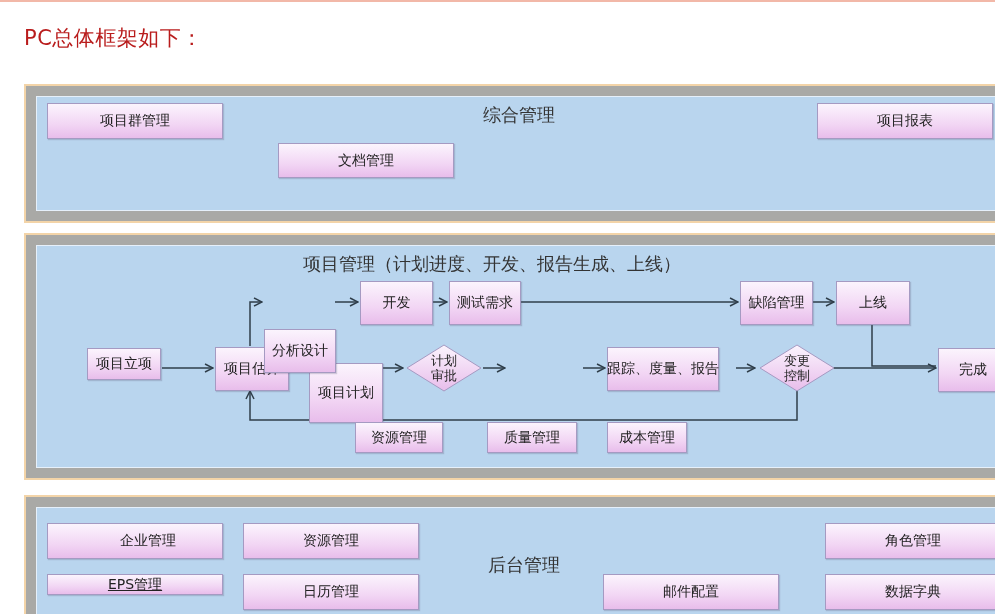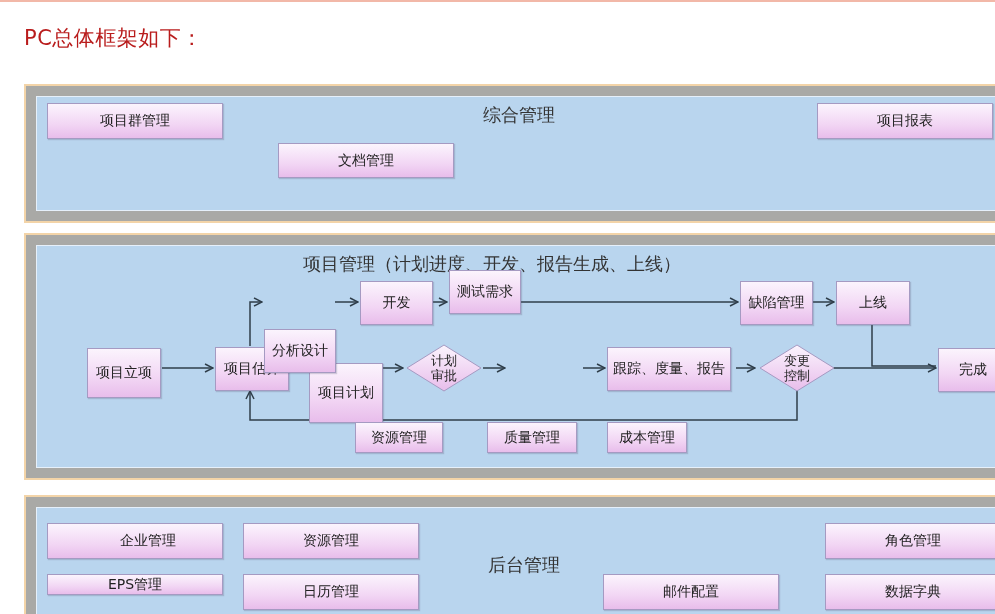--- a/index.html
+++ b/index.html
@@ -82,72 +82,72 @@
         <line x1="396" y1="56" x2="410" y2="56" marker-end="url(#ah)"></line>
         <line x1="484" y1="56" x2="701" y2="56" marker-end="url(#ah)"></line>
         <line x1="775" y1="56" x2="797" y2="56" marker-end="url(#ah)"></line>
 
         <polyline points="835,76 835,120 899,120"></polyline>
 
         <polyline points="760,143 760,174 213,174 213,145" marker-end="url(#ah)"></polyline>
       </g>
     </svg>
 
-    <div class="box" style="left:50px; top:102px; width:74px; height:50px;">项目立项</div>
+    <div class="box" style="left:50px; top:102px; width:74px; height:32px;">项目立项</div>
     <div class="box" style="left:178px; top:101px; width:74px; height:44px;">项目估算</div>
     <div class="box" style="left:272px; top:117px; width:74px; height:60px;">项目计划</div>
 
     <div class="diamond-wrap" style="left:369px; top:98px; width:76px; height:48px;">
       <svg width="76" height="48">
         <defs>
             <linearGradient id="dg1" x1="0" y1="0" x2="0" y2="1">
               <stop offset="0" stop-color="#fbf4fd"></stop>
               <stop offset="1" stop-color="#e8bdeb"></stop>
             </linearGradient>
           </defs>
         <polygon points="38,1 75,24 38,47 1,24" fill="url(#dg1)" stroke="#a59ac2" stroke-width="1"></polygon>
       </svg>
       <div class="diamond-label">计划
 审批</div>
     </div>
 
-    <div class="box" style="left:570px; top:101px; width:124px; height:44px;">跟踪、度量、报告</div>
+    <div class="box" style="left:570px; top:101px; width:112px; height:44px;">跟踪、度量、报告</div>
 
     <div class="diamond-wrap" style="left:722px; top:98px; width:76px; height:48px;">
       <svg width="76" height="48">
         <defs>
             <linearGradient id="dg2" x1="0" y1="0" x2="0" y2="1">
               <stop offset="0" stop-color="#fbf4fd"></stop>
               <stop offset="1" stop-color="#e8bdeb"></stop>
             </linearGradient>
           </defs>
         <polygon points="38,1 75,24 38,47 1,24" fill="url(#dg2)" stroke="#a59ac2" stroke-width="1"></polygon>
       </svg>
       <div class="diamond-label">变更
 控制</div>
     </div>
 
     <div class="box" style="left:901px; top:102px; width:70px; height:44px;">完成</div>
 
     <div class="box" style="left:227px; top:35px; width:72px; height:44px;margin-top:48px;">分析设计</div>
     <div class="box" style="left:323px; top:35px; width:73px; height:44px;">开发</div>
-    <div class="box" style="left:412px; top:24px; width:72px; height:44px;">测试需求</div>
+    <div class="box" style="left:412px; top:35px; width:72px; height:44px;">测试需求</div>
     <div class="box" style="left:703px; top:35px; width:73px; height:44px;">缺陷管理</div>
     <div class="box" style="left:799px; top:35px; width:74px; height:44px;">上线</div>
 
     <div class="box" style="left:318px; top:176px; width:88px; height:31px;">资源管理</div>
     <div class="box" style="left:450px; top:176px; width:90px; height:31px;">质量管理</div>
     <div class="box" style="left:570px; top:176px; width:80px; height:31px;">成本管理</div>
   </div>
 </div>
 
 <div class="panel" style="top:495px; height:140px;">
   <div class="panel-inner">
     <div class="panel-title" style="left:451px; top:45px;">后台管理</div>
     <div class="box" style="left:10px; top:15px; width:176px; height:36px;padding-left:26px;">企业管理</div>
     <div class="box" style="left:206px; top:15px; width:176px; height:36px;">资源管理</div>
-    <div class="box" style="left:10px; top:66px; width:176px; height:21px;">EPS管理</div>
+    <div class="box" style="left:10px; top:66px; width:176px; height:21px;text-decoration:underline;">EPS管理</div>
     <div class="box" style="left:206px; top:66px; width:176px; height:36px;">日历管理</div>
     <div class="box" style="left:788px; top:15px; width:176px; height:36px;">角色管理</div>
     <div class="box" style="left:566px; top:66px; width:176px; height:36px;">邮件配置</div>
     <div class="box" style="left:788px; top:66px; width:176px; height:36px;">数据字典</div>
   </div>
 </div>
 
 </body></html>

